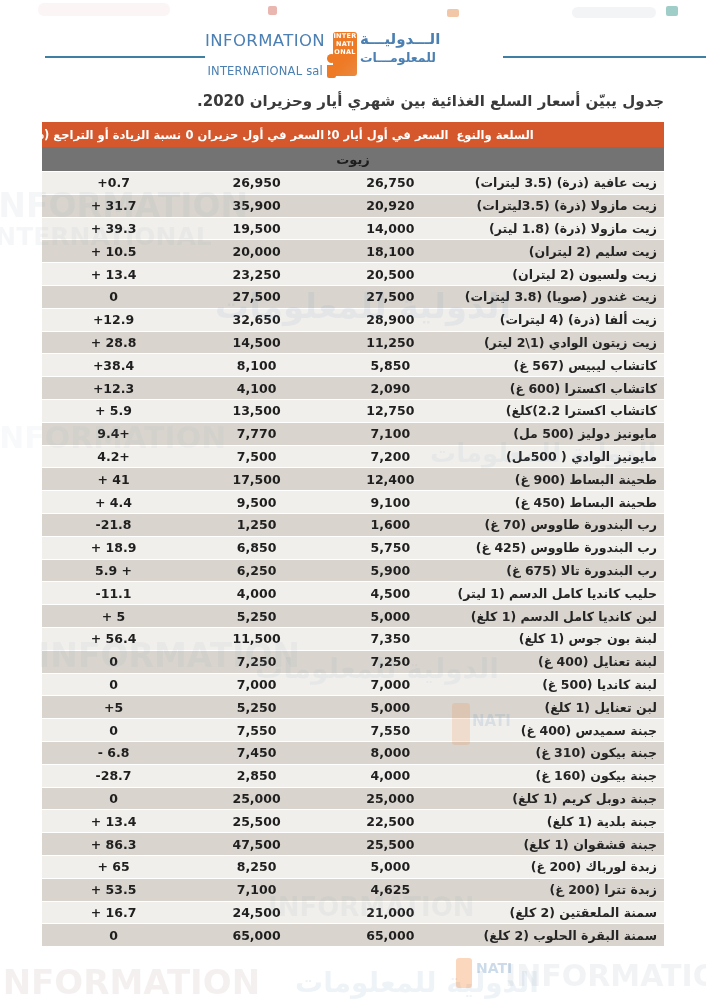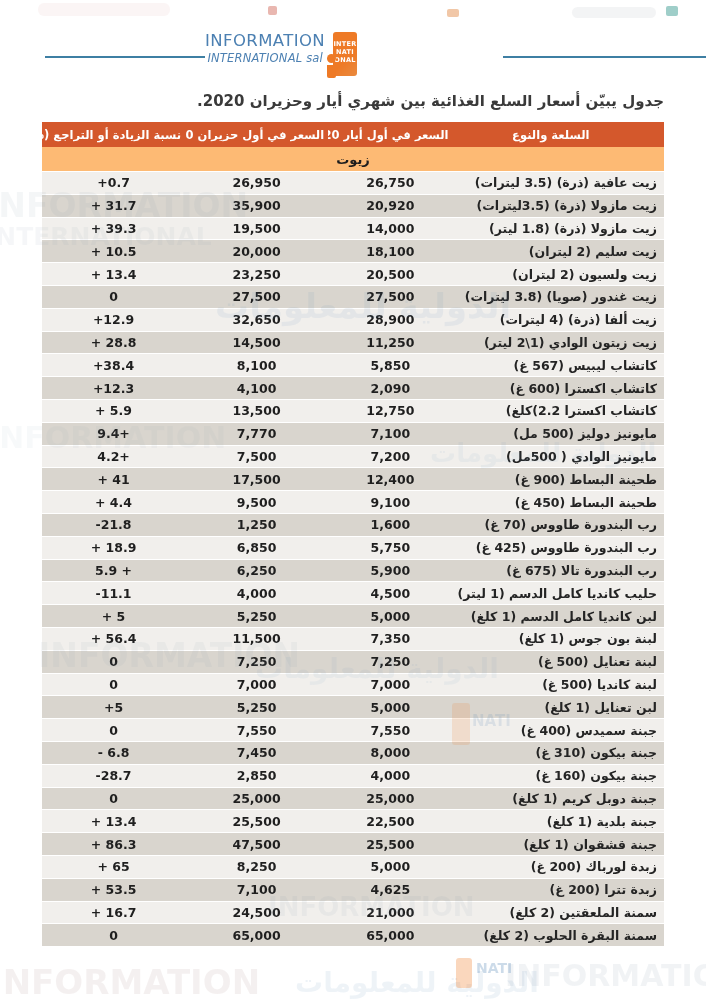--- a/index.html
+++ b/index.html
@@ -8,50 +8,50 @@
   .page{position:absolute;inset:0;background:#ffffff;}
 
   
   .brand{position:absolute;top:0;left:0;width:706px;height:90px;}
   .rule{position:absolute;top:56px;height:2px;background:#3e7fa3;}
   .rule.left{left:45px;width:160px;}
   .rule.right{left:503px;width:203px;}
   .wordmark{position:absolute;top:33px;left:205px;width:118px;text-align:right;
             color:#4c80b2;line-height:1;}
   .wordmark .l1{font-size:16.5px;letter-spacing:.4px;}
-  .wordmark .l2{font-size:11.5px;margin-top:3px;letter-spacing:.2px;font-style:italic;}
+  .wordmark .l2{font-size:11.5px;margin-top:16px;letter-spacing:.2px;}
   .imark{position:absolute;top:32px;left:327px;width:30px;height:46px;}
   .imark .dot{position:absolute;left:0;top:22px;width:9px;height:9px;border-radius:50%;
               background:#ee7a26;}
   .imark .bar{position:absolute;left:0;top:33px;width:9px;height:13px;background:#ee7a26;
               border-radius:0 0 2px 2px;}
   .imark .txtbox{position:absolute;left:6px;top:0;width:24px;height:44px;background:#ee7a26;
                  border-radius:3px;color:#fff;font-size:6.5px;font-weight:bold;
-                 line-height:8px;text-align:center;padding-top:8px;box-sizing:border-box;
+                 line-height:8px;text-align:center;padding-top:0;box-sizing:border-box;
                  letter-spacing:.3px;
                  background-image:linear-gradient(135deg,#ee7a26 60%, #e98a3f 100%);}
   .callig{position:absolute;top:30px;left:360px;width:142px;text-align:left;
           color:#4c80b2;font-weight:bold;line-height:1.25;}
   .callig .a1{font-size:15px;}
   .callig .a2{font-size:12.5px;margin-top:1px;}
 
   
   .caption{position:absolute;top:92px;right:42px;width:620px;text-align:right;
            direction:rtl;font-size:15px;font-weight:bold;color:#3a3a3a;}
 
   
   table.prices{position:absolute;left:42px;top:122px;width:622px;border-collapse:collapse;
                table-layout:fixed;direction:rtl;}
   table.prices col.c1{width:34%;} table.prices col.c2{width:20%;}
   table.prices col.c3{width:23%;} table.prices col.c4{width:23%;}
   .prices th{background:#d4582c;color:#ffffff;font-size:11.5px;font-weight:bold;
              height:25px;padding:0 4px;white-space:nowrap;overflow:hidden;}
-  .prices th.h-item{text-align:center;padding-right:19px;}
+  .prices th.h-item{text-align:left;padding-right:19px;}
   .prices th.h-num{text-align:center;}
-  .section-cell{background:#fdba74;color:#1d1d1d;font-size:13px;font-weight:bold;
+  .section-cell{background:#737373;color:#1d1d1d;font-size:13px;font-weight:bold;
                 text-align:center;height:22px;}
   tr.data-row{background:#f1efec;}
   tr.data-row.alt{background:#d9d5ce;}
   tr.data-row td{height:21.8px;padding:0 4px;border-top:1px solid #ffffff;
                  white-space:nowrap;overflow:hidden;}
   td.c-item{padding-right:7px !important;font-size:12.5px;
             font-weight:bold;color:#242424;direction:rtl;}
   td.c-num{text-align:center;font-size:12.5px;font-weight:bold;color:#1f1f1f;
            direction:ltr;}
 
@@ -99,20 +99,24 @@
     </div>
     <div class="imark">
       <div class="txtbox">
         <div>INTER</div>
         <div>NATI</div>
         <div>ONAL</div>
       </div>
       <div class="dot"></div>
       <div class="bar"></div>
     </div>
+    <div class="callig">
+      <div class="a1">الـــدوليـــة</div>
+      <div class="a2">للمعلومـــات</div>
+    </div>
   </div>
 
   <div class="caption">جدول يبيّن أسعار السلع الغذائية بين شهري أيار وحزيران 2020.</div>
 
   <table class="prices">
     <colgroup>
         <col class="c1">
         <col class="c2">
         <col class="c3">
         <col class="c4">
@@ -249,21 +253,21 @@
           <td class="c-num">5,250</td>
           <td class="c-num">+ 5</td>
         </tr>
         <tr class="data-row">
           <td class="c-item">لبنة بون جوس (1 كلغ)</td>
           <td class="c-num">7,350</td>
           <td class="c-num">11,500</td>
           <td class="c-num">+ 56.4</td>
         </tr>
         <tr class="data-row alt">
-          <td class="c-item">لبنة تعنايل (500 غ)</td>
+          <td class="c-item">لبنة تعنايل (400 غ)</td>
           <td class="c-num">7,250</td>
           <td class="c-num">7,250</td>
           <td class="c-num">0</td>
         </tr>
         <tr class="data-row">
           <td class="c-item">لبنة كانديا (500 غ)</td>
           <td class="c-num">7,000</td>
           <td class="c-num">7,000</td>
           <td class="c-num">0</td>
         </tr>

